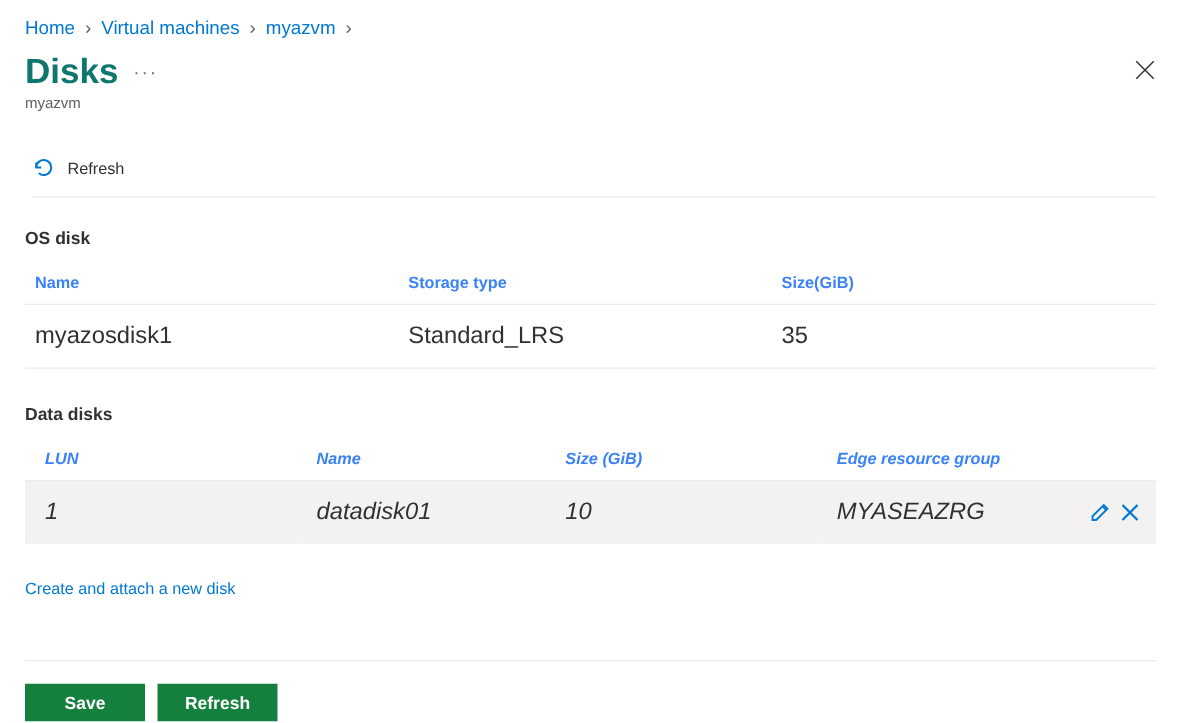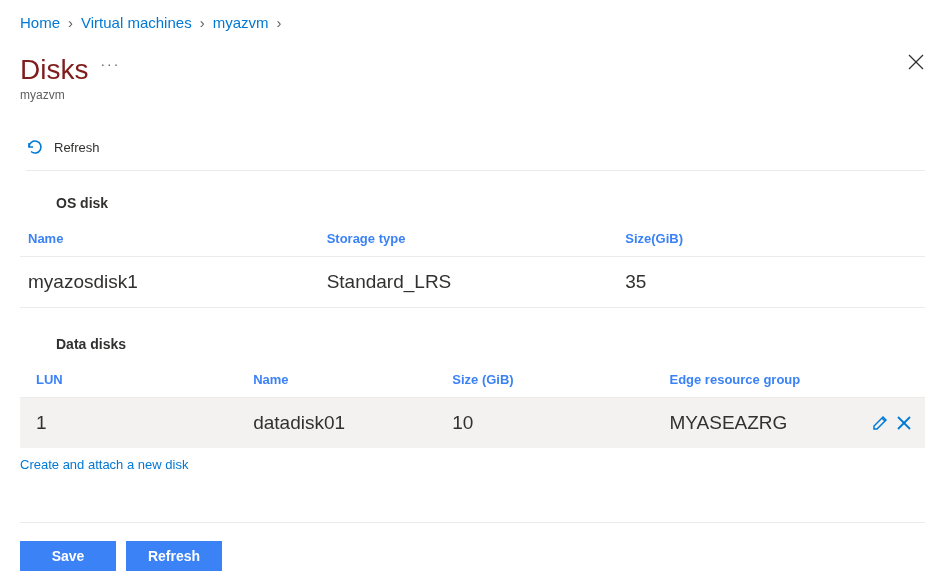--- a/index.html
+++ b/index.html
@@ -22,23 +22,22 @@
   }
   .breadcrumb .chev { color: #605e5c; }
   .title-row {
     display: flex;
     align-items: center;
     justify-content: space-between;
   }
   .title-left { display: flex; align-items: center; gap: 12px; }
   h1 {
     font-size: 28px;
-    font-weight: 400;
-    color: #7f1d1d;
-    margin-top: 13px;
+    font-weight: 700;
+    color: #0f766e;
   }
   .ellipsis-btn { color: #605e5c; font-size: 14px; letter-spacing: 2px; cursor: pointer; }
   .close-btn svg { stroke: #323130; }
   .subtitle { font-size: 12px; color: #605e5c; margin-top: 2px; margin-bottom: 14px; }
   .toolbar {
     display: flex;
     align-items: center;
     gap: 8px;
     padding-bottom: 14px;
     border-bottom: 1px solid #edebe9;
@@ -46,21 +45,20 @@
     margin-left: 6px;
     margin-top: 36px;
   }
   .refresh-btn { display: flex; align-items: center; gap: 10px; cursor: pointer; }
   .refresh-btn svg { stroke: #0078d4; fill: none; }
   .refresh-btn span { color: #323130; }
   .section-heading {
     font-size: 14px;
     font-weight: 600;
     margin-bottom: 10px;
-    margin-left: 36px;
   }
   table {
     width: 100%;
     border-collapse: collapse;
     margin-bottom: 28px;
   }
   th {
     text-align: left;
     font-weight: 600;
     font-size: 13px;
@@ -68,21 +66,21 @@
     border-bottom: 1px solid #edebe9;
     color: #3b82f6;
   }
   td {
     padding: 14px 12px 14px 8px;
     border-bottom: 1px solid #edebe9;
     font-size: 19px;
   }
   .data-table th { padding-left: 16px; }
   .data-table td { background: #f3f2f1; border-bottom: none; padding-left: 16px; }
-  .data-table { margin-bottom: 9px; }
+  .data-table { margin-bottom: 28px; font-style: italic; }
   .row-actions {
     display: flex;
     gap: 6px;
     justify-content: flex-end;
     align-items: center;
   }
   .row-actions svg { stroke: #0078d4; fill: none; cursor: pointer; }
   .actions-row {
     display: flex;
     gap: 32px;
@@ -97,21 +95,21 @@
   }
   .footer {
     border-top: 1px solid #edebe9;
     padding-top: 18px;
     display: flex;
     gap: 10px;
   }
   .btn {
     min-width: 96px;
     padding: 7px 14px;
-    background: #3b82f6;
+    background: #15803d;
     color: #fff;
     border: none;
     font-size: 14px;
     font-weight: 600;
     cursor: pointer;
     text-align: center;
   }
 </style>
 </head>
 <body>

